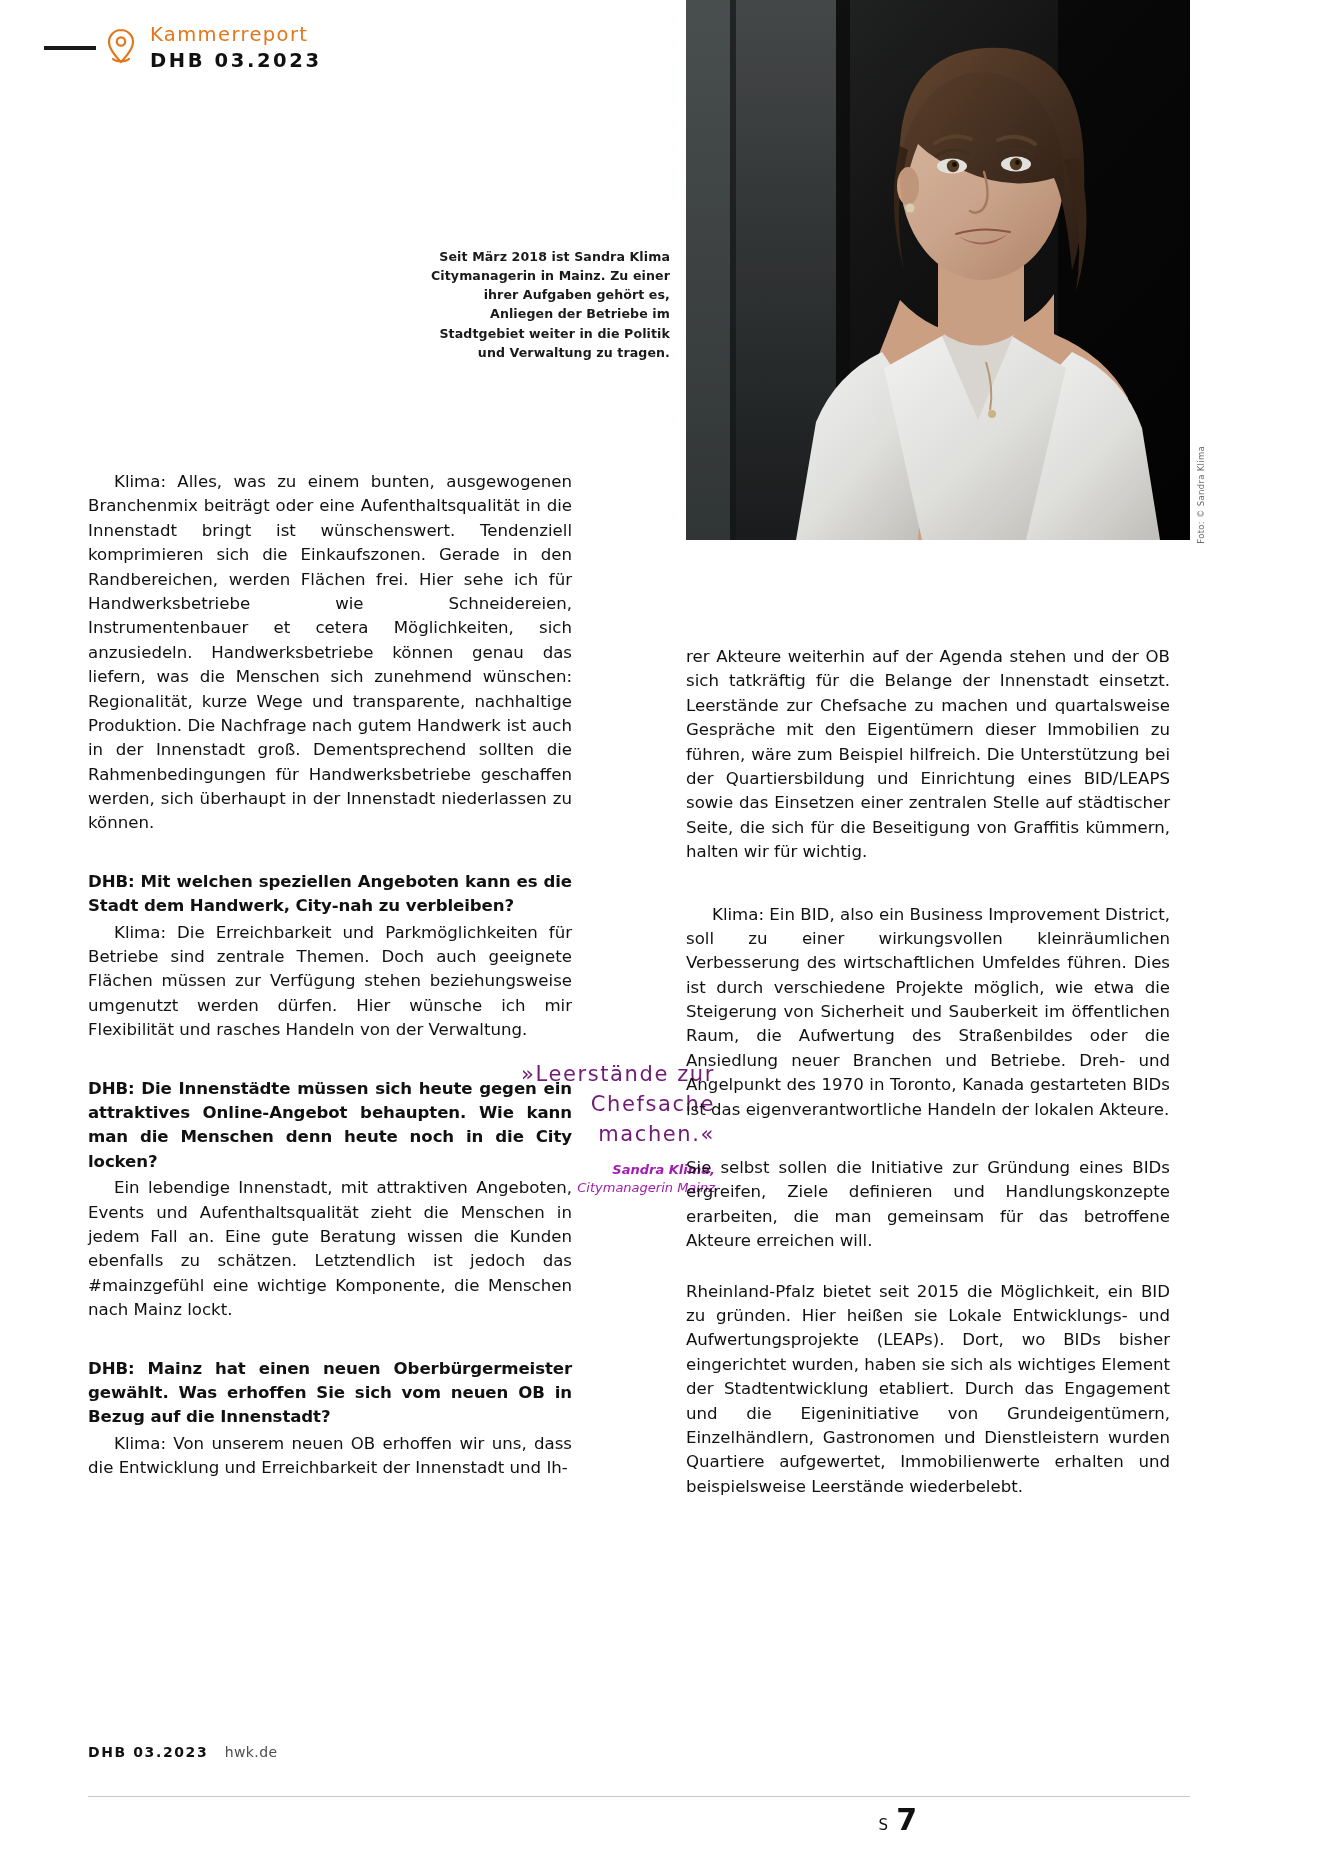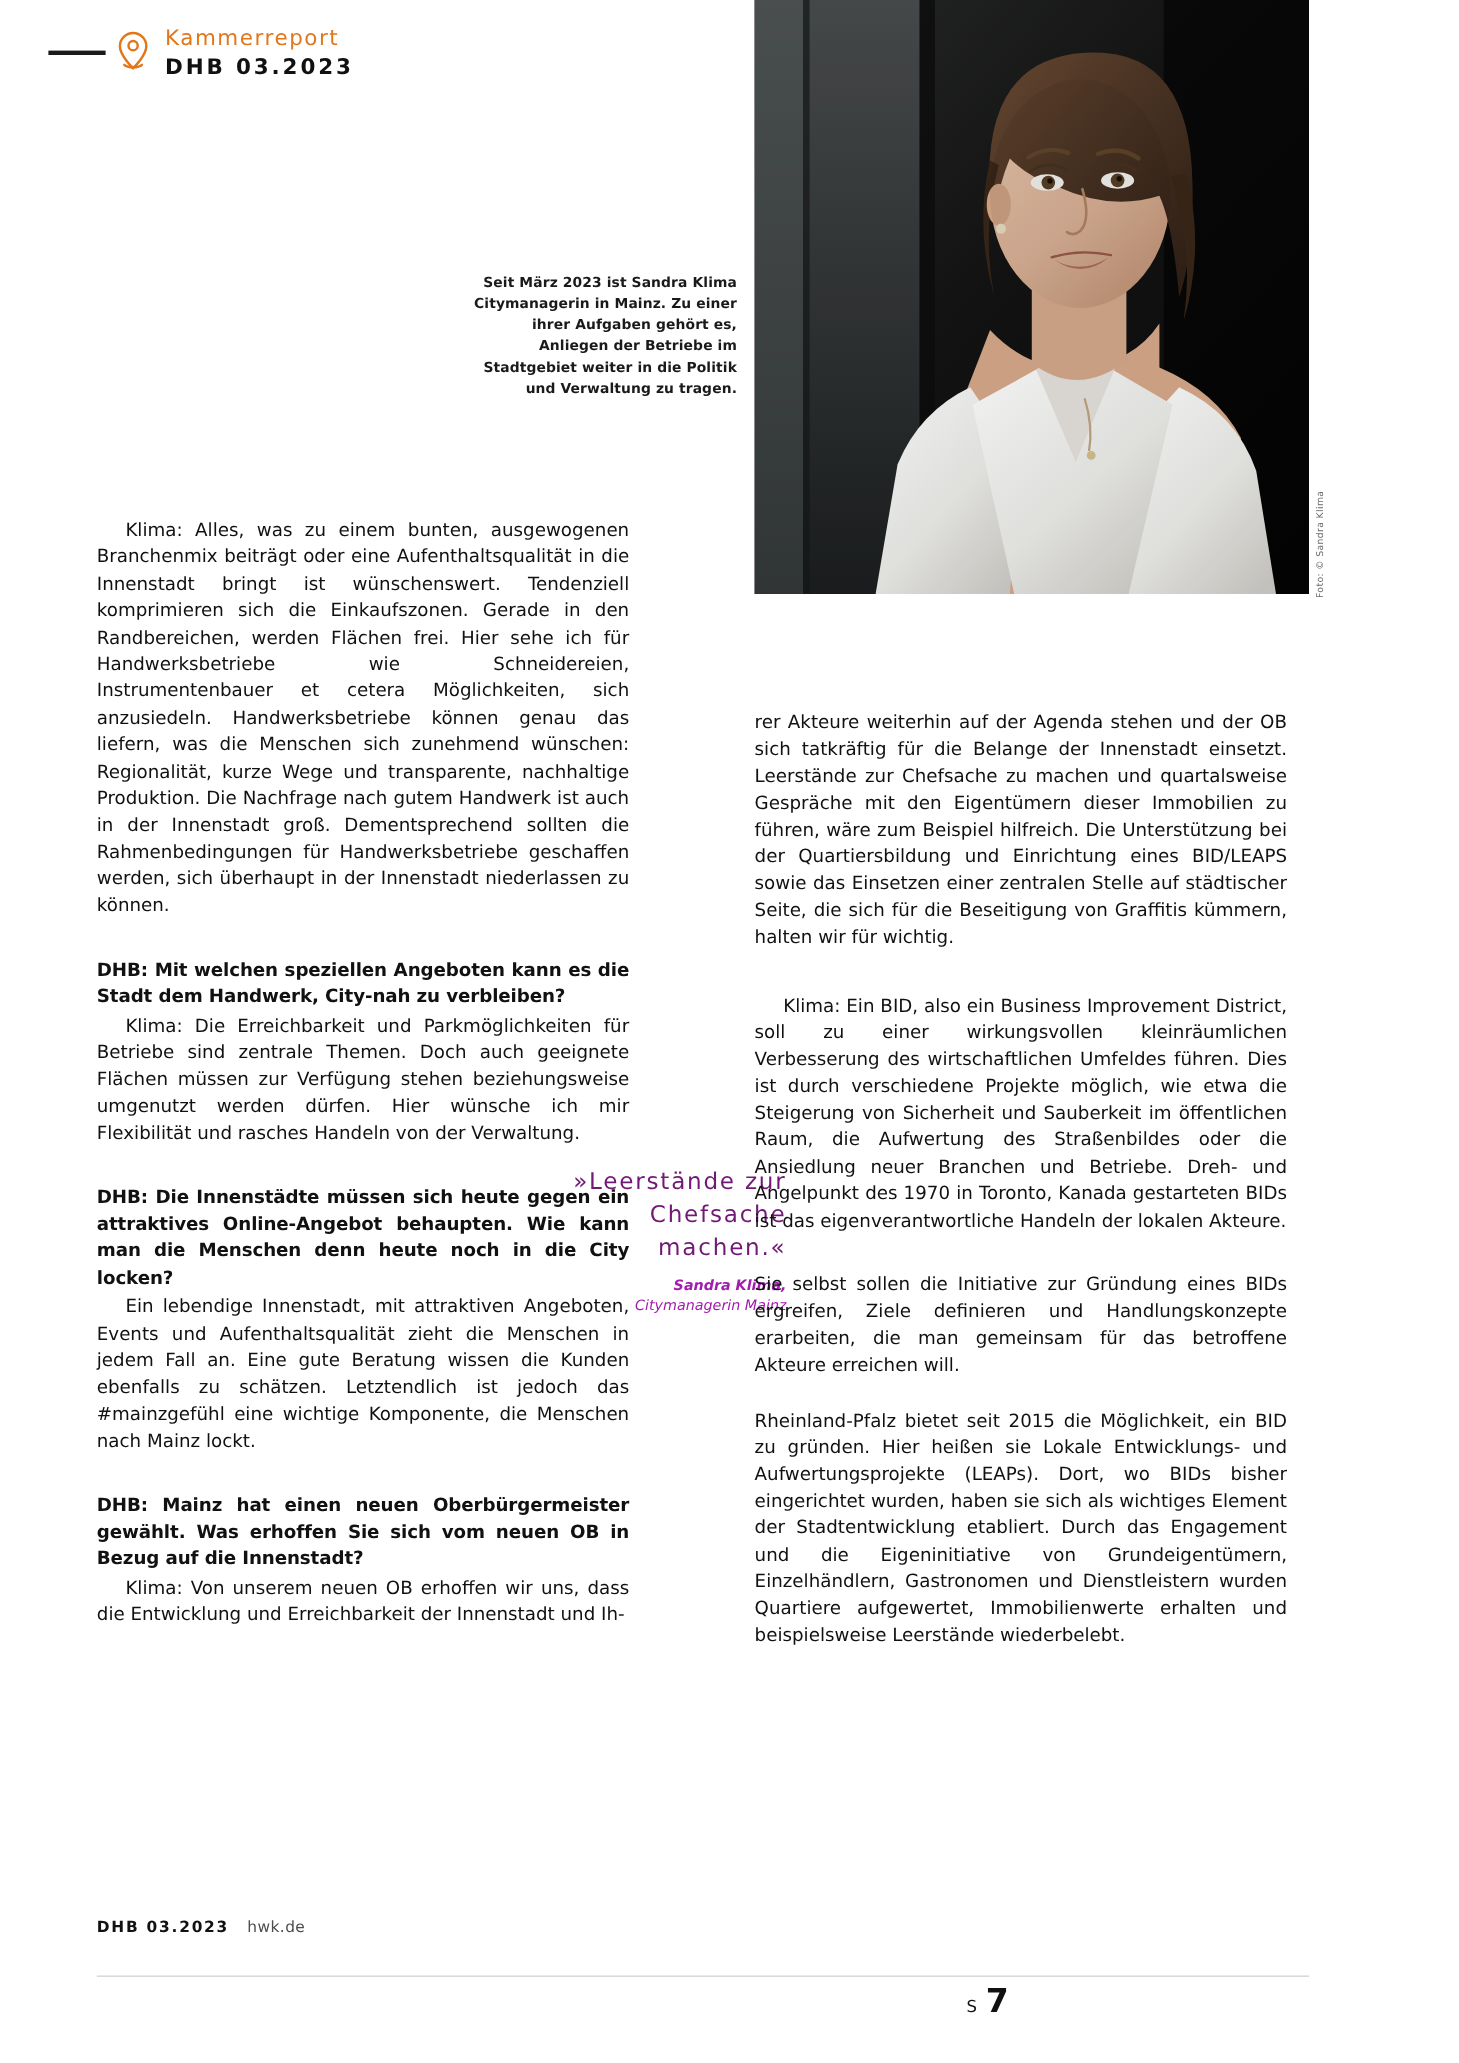--- a/index.html
+++ b/index.html
@@ -288,21 +288,21 @@
 
       <ellipse cx="222" cy="186" rx="11" ry="19" fill="#d8a98a"></ellipse>
       <circle cx="224" cy="208" r="4.5" fill="#f2e7c8"></circle>
 
       <ellipse cx="296" cy="176" rx="82" ry="104" fill="#000" opacity="0.05"></ellipse>
       <rect x="0" y="0" width="504" height="540" fill="#000" opacity="0.06"></rect>
     </svg>
   </div>
   <div class="photo-credit">Foto: © Sandra Klima</div>
 
-  <div class="caption">Seit März 2023 ist Sandra Klima Citymanagerin in Mainz. Zu einer ihrer Aufgaben gehört es, Anliegen der Betriebe im Stadtgebiet weiter in die Politik und Verwaltung zu tragen.</div>
+  <div class="caption">Seit März 2018 ist Sandra Klima Citymanagerin in Mainz. Zu einer ihrer Aufgaben gehört es, Anliegen der Betriebe im Stadtgebiet weiter in die Politik und Verwaltung zu tragen.</div>
 
   <div class="col col-left">
     <div class="blk">
       <p class="a">Klima: Alles, was zu einem bunten, ausgewogenen Branchenmix beiträgt oder eine Aufenthaltsqualität in die Innenstadt bringt ist wünschenswert. Tendenziell komprimieren sich die Einkaufszonen. Gerade in den Randbereichen, werden Flächen frei. Hier sehe ich für Handwerksbetriebe wie Schneidereien, Instrumentenbauer et cetera Möglichkeiten, sich anzusiedeln. Handwerksbetriebe können genau das liefern, was die Menschen sich zunehmend wünschen: Regionalität, kurze Wege und transparente, nachhaltige Produktion. Die Nachfrage nach gutem Handwerk ist auch in der Innenstadt groß. Dementsprechend sollten die Rahmenbedingungen für Handwerksbetriebe geschaffen werden, sich überhaupt in der Innenstadt niederlassen zu können.</p>
     </div>
     <div class="blk">
       <p class="q">DHB: Mit welchen speziellen Angeboten kann es die Stadt dem Handwerk, City-nah zu verbleiben?</p>
       <p class="a">Klima: Die Erreichbarkeit und Parkmöglichkeiten für Betriebe sind zentrale Themen. Doch auch geeignete Flächen müssen zur Verfügung stehen beziehungsweise umgenutzt werden dürfen. Hier wünsche ich mir Flexibilität und rasches Handeln von der Verwaltung.</p>
     </div>
     <div class="blk" style="margin-top:34px;">

